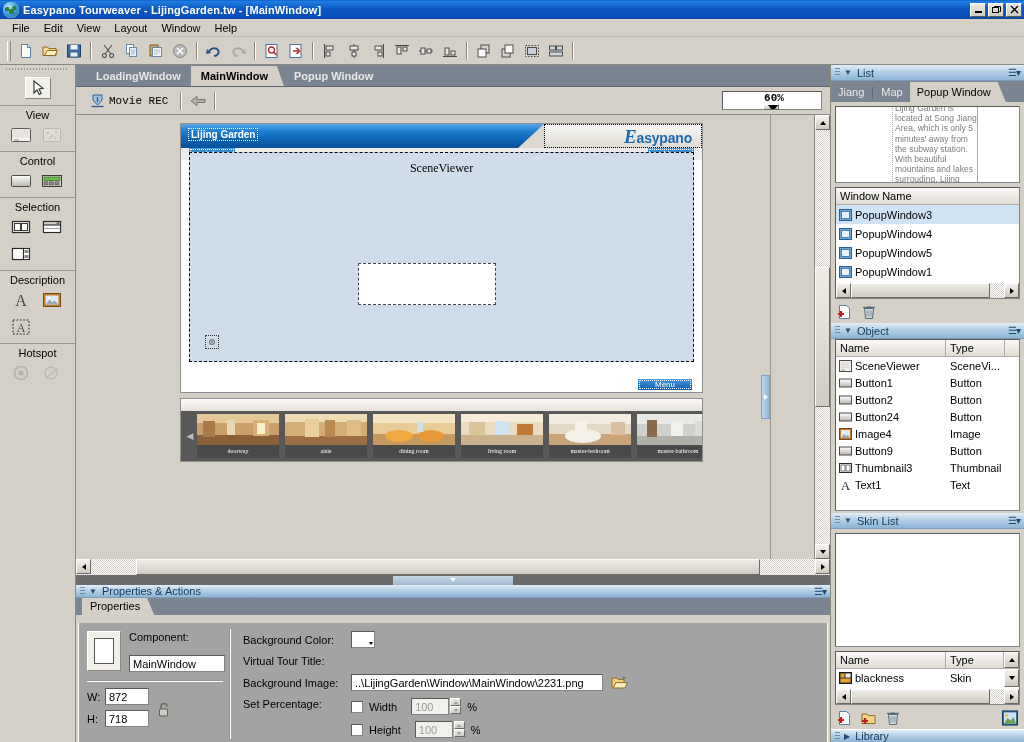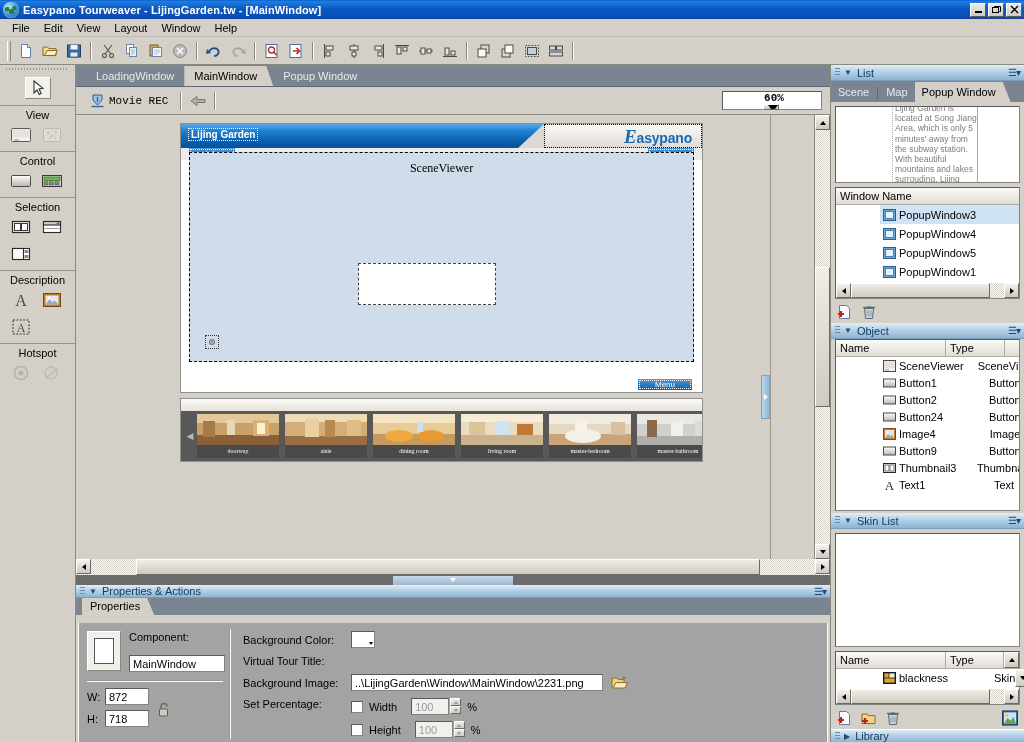--- a/index.html
+++ b/index.html
@@ -91,21 +91,21 @@
   .lt-ico.pressed {
     background:#f3f1ec;
     border:1px solid #fff; border-right-color:#8a867e; border-bottom-color:#8a867e;
     box-shadow: 0 0 0 1px #d4d0c8;
   }
   .lt-ico.dim { opacity:.42; }
   
   .center { flex:1; display:flex; flex-direction:column; min-width:0; background:#d4d0c8; }
   .doctabs {
     height:22px; background:#7b8491; display:flex; align-items:flex-end;
-    padding-left:10px; border-bottom:1px solid #5d6673;
+    padding-left:10px; border-bottom:1px solid #5d6673;font-weight:bold;
   }
   .dtab {
     padding:3px 10px 3px 10px; font-size:11px; color:#e8e8e8;
     cursor:pointer; position:relative; line-height:14px;
   }
   .dtab.active {
     background:#d4d0c8; color:#000;
     border-radius:0; margin-bottom:0;
     clip-path: polygon(0 0, calc(100% - 7px) 0, 100% 100%, 0 100%);
     padding-right:16px;
@@ -349,21 +349,21 @@
   .grid-head {
     height:17px; display:flex;
     background:linear-gradient(180deg,#fbfaf8,#e0dcd4);
     border-bottom:1px solid #b0aca4;
   }
   .gh-cell {
     font-size:11px; padding:2px 4px; color:#000;
     border-right:1px solid #b0aca4; overflow:hidden; white-space:nowrap;
   }
   .grid-rows { background:#fff; }
-  .grow { height:19px; display:flex; align-items:center; padding-left:3px; cursor:pointer;margin-left:44px; }
+  .grow { height:19px; display:flex; align-items:center; padding-left:3px; cursor:pointer; }
   .grow.sel { background:#cfe3f5; }
   .gi { width:13px; height:12px; margin-right:3px; flex:none; }
   .gtxt { font-size:11px; color:#000; white-space:nowrap; overflow:hidden; }
   .hbar { height:15px; display:flex; margin:2px 0 0; }
   .hbar-track {
     flex:1; background: repeating-conic-gradient(#fff 0 25%, #d4d0c8 0 50%) 0 0/2px 2px;
     display:flex;
   }
   .tool-row { height:22px; display:flex; align-items:center; padding-left:6px; gap:8px; }
   .trow-ico { width:16px;height:16px; cursor:pointer; display:flex;align-items:center;justify-content:center;}
@@ -1021,21 +1021,21 @@
   <div class="rightdock">
 
     <div class="rp">
       <div class="panel-head">
         <span class="ph-grip"></span>
         <span class="ph-caret">▼</span>
         <span class="ph-title">List</span>
         <span class="ph-menu">☰▾</span>
       </div>
       <div class="sub-tabs">
-        <div class="stab">Scene</div>
+        <div class="stab">Jiang</div>
         <div class="stab-div"></div>
         <div class="stab">Map</div>
         <div class="stab active">Popup Window</div>
       </div>
       <div class="prevbox">
         <div class="prevtext">Lijing Garden is located at Song Jiang Area, which is only 5 minutes' away from the subway station. With beautiful mountains and lakes surrouding, Lijing Garden is the most desired place to live in.</div>
       </div>
       <div class="listgrid">
         <div class="grid-head">
           <div class="gh-cell" style="flex:1;border-right:none;">Window Name</div>

